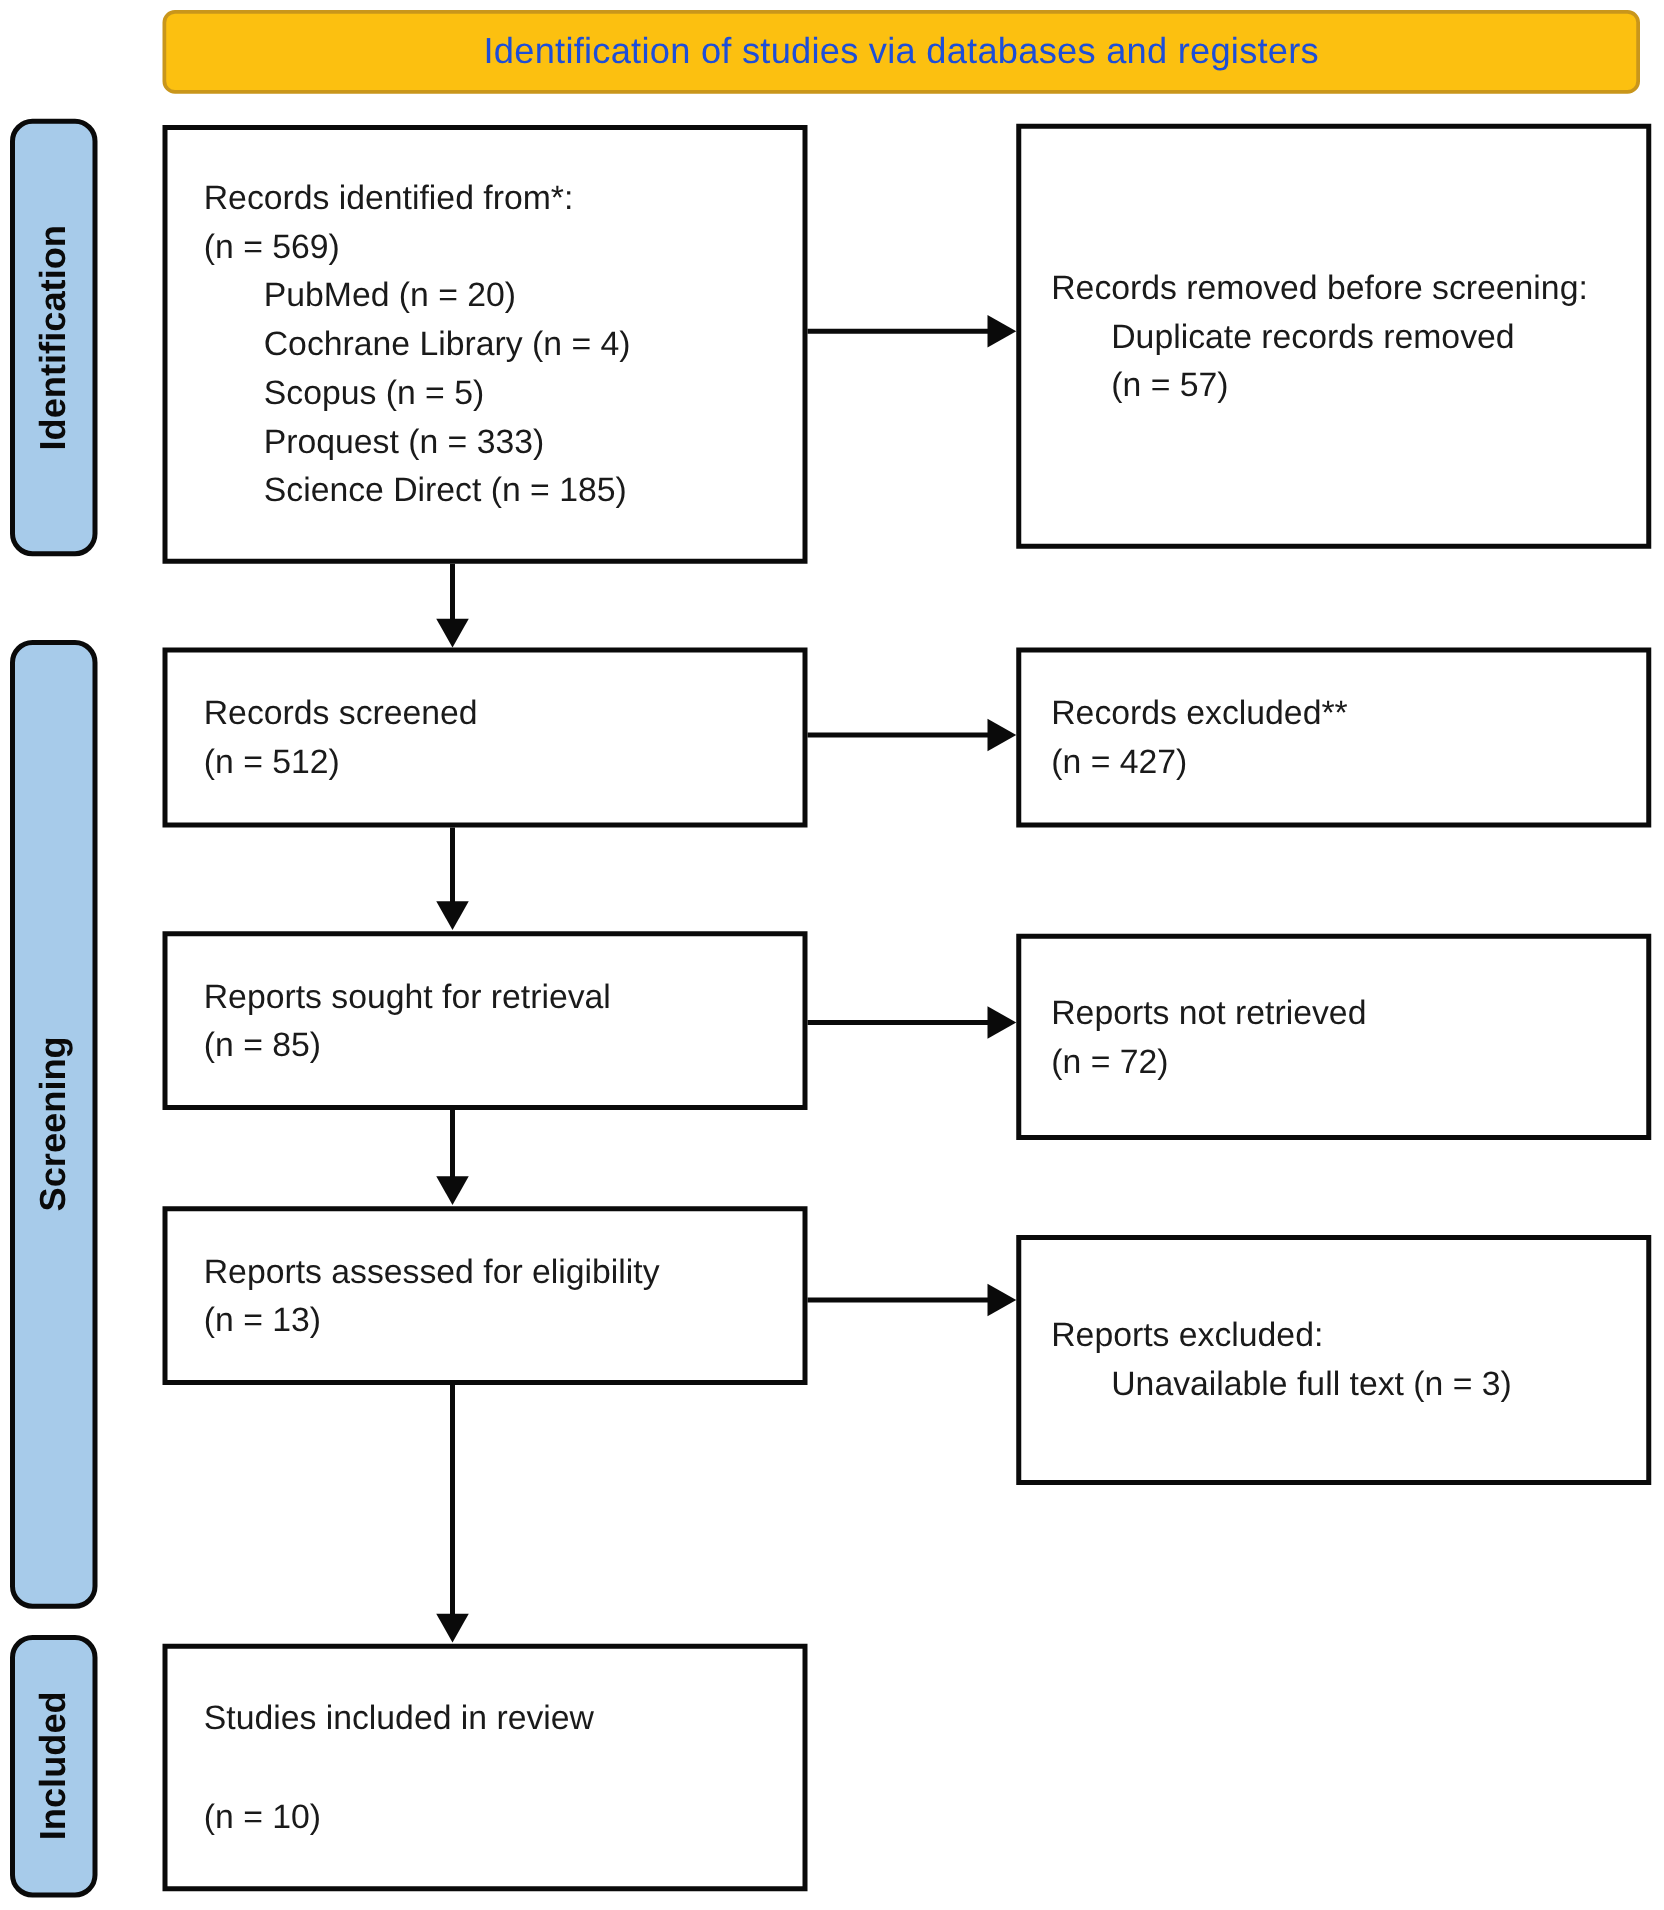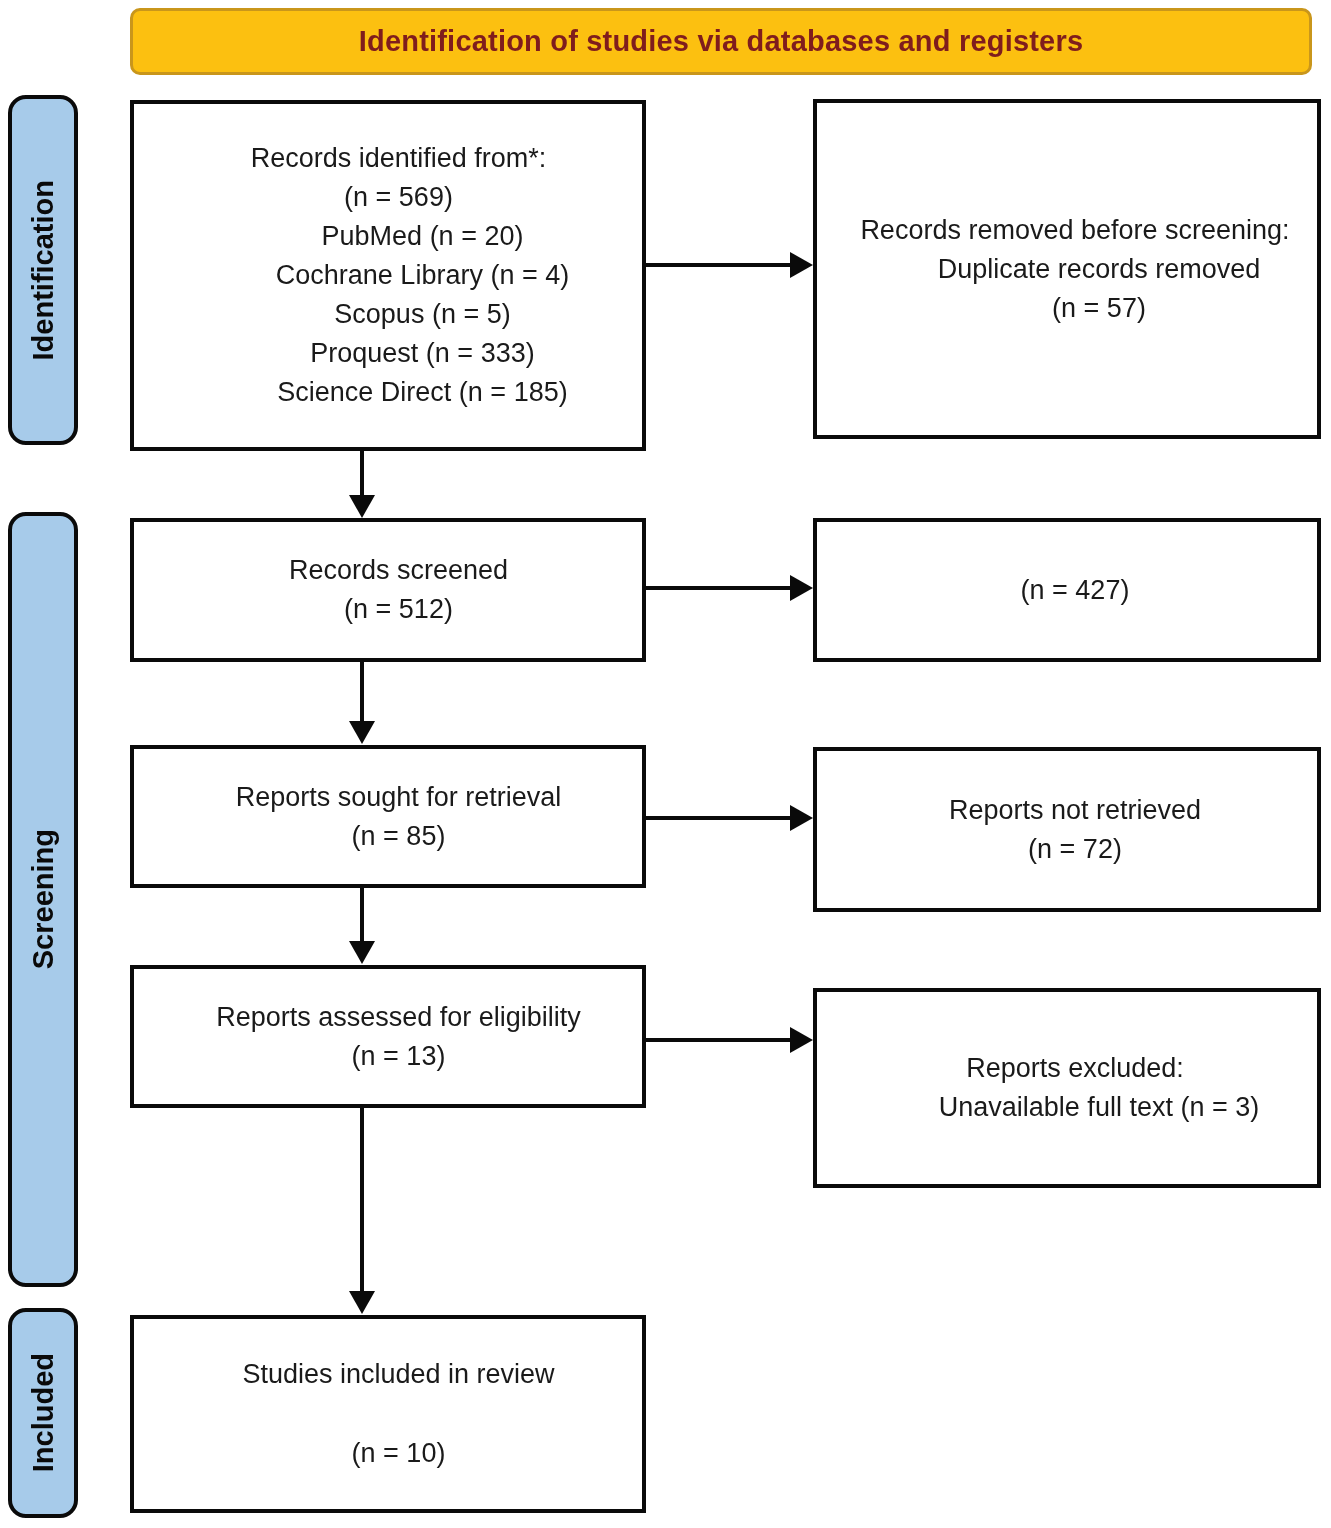--- a/index.html
+++ b/index.html
@@ -22,22 +22,22 @@
     background: var(--title-bg, #FCC010);
     border: 3px solid var(--title-border, #C9961B);
     border-radius: 10px;
     box-sizing: border-box;
     display: flex;
     align-items: center;
     justify-content: center;
   }
   .title-bar span {
     font-size: 29px;
-    font-weight: bold;
-    color: #7f1d1d;
+    font-weight: normal;
+    color: #1d4ed8;
     letter-spacing: 0.2px;
   }
   .stage-bar {
     position: absolute;
     left: 8px;
     width: 70px;
     background: var(--sidebar-bg, #A7CBEA);
     border: 4px solid #0a0a0a;
     border-radius: 18px;
     box-sizing: border-box;
@@ -61,21 +61,21 @@
     position: absolute;
     background: #ffffff;
     border: 4px solid #0a0a0a;
     box-sizing: border-box;
     display: flex;
     flex-direction: column;
     justify-content: center;
     font-size: 27px;
     color: #1a1a1a;
   }
-  .box .line { line-height: 39px; text-align: center; }
+  .box .line { line-height: 39px; }
   .box .indent { padding-left: 48px; }
   .italic { }
 
   .box-left  { left: 130px; width: 516px; padding-left: 29px; padding-right: 8px; }
   .box-right { left: 813px; width: 508px; padding-left: 24px; padding-right: 8px; }
 
   #box-identified     { top: 100px;  height: 351px; }
   #box-screened       { top: 518px;  height: 144px; }
   #box-sought         { top: 745px;  height: 143px; }
   #box-assessed       { top: 965px;  height: 143px; }
@@ -168,20 +168,21 @@
 
   <div class="box box-right" id="box-removed">
     <div class="line">
       <span>Records removed </span><span class="italic">before screening</span><span>:</span>
     </div>
     <div class="line indent">Duplicate records removed</div>
     <div class="line indent">(n = 57)</div>
   </div>
 
   <div class="box box-right" id="box-excluded">
+    <div class="line">Records excluded**</div>
     <div class="line">(n = 427)</div>
   </div>
 
   <div class="box box-right" id="box-not-retrieved">
     <div class="line">Reports not retrieved</div>
     <div class="line">(n = 72)</div>
   </div>
 
   <div class="box box-right" id="box-reports-excluded">
     <div class="line">Reports excluded:</div>

